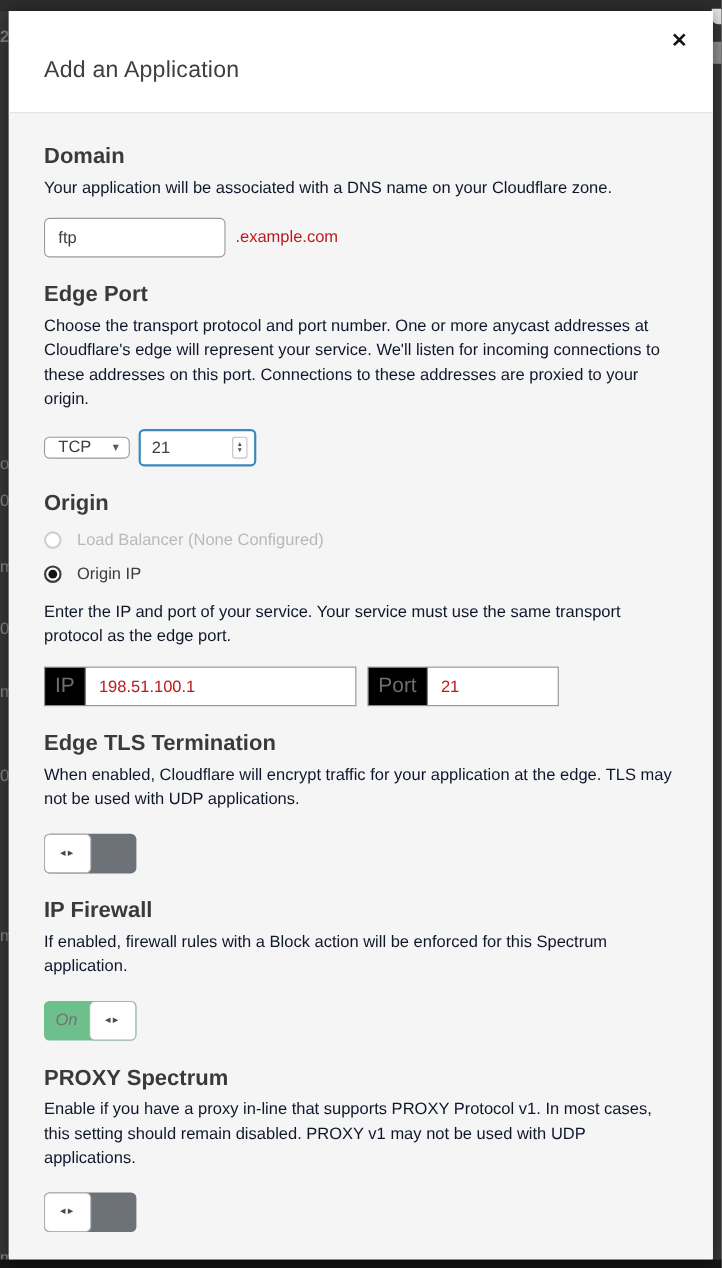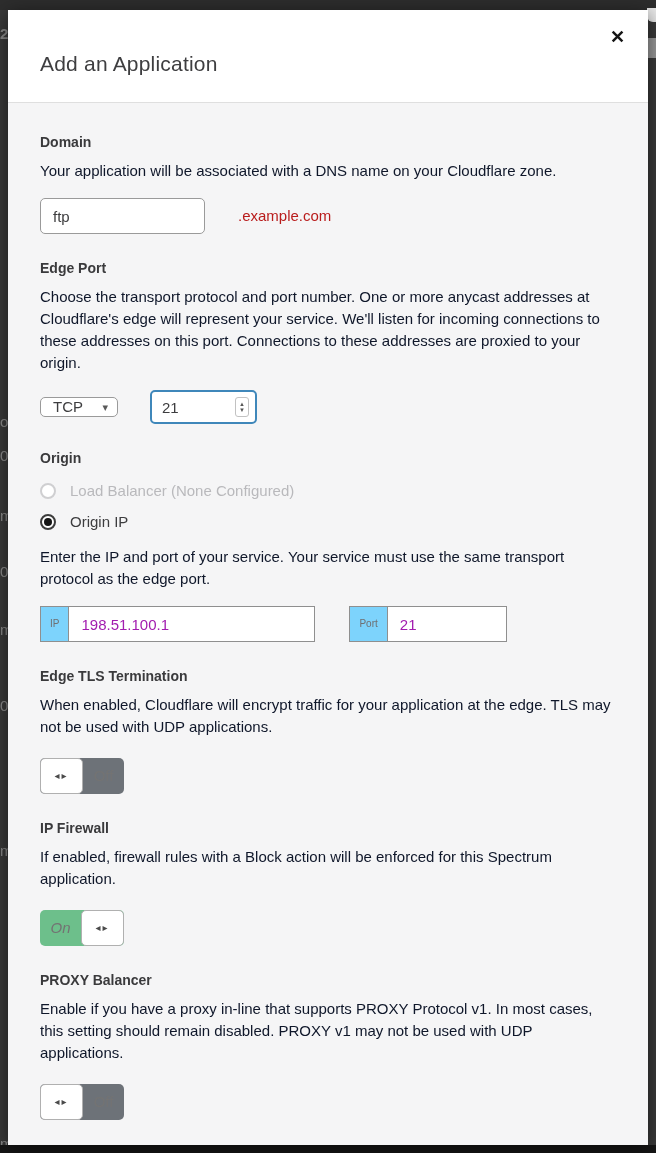--- a/index.html
+++ b/index.html
@@ -37,23 +37,23 @@
     font-size: 18px; font-weight: 700; color: #141414; cursor: pointer; padding: 4px;
     line-height: 1;
   }
   .modal-body {
     height: 1041px; padding: 30px 32px 0; overflow: hidden;
     background: #f5f5f6; font-size: 15px; line-height: 22px;
   }
 
   .section { margin-top: 25px; }
   .section:first-child { margin-top: 0; }
-  .section-label { font-weight: 700; font-size: 14px; color: #3a3a3c; margin: 0; line-height: 19px; }
+  .section-label { font-weight: 700; font-size: 20px; color: #3a3a3c; margin: 0; line-height: 19px; }
   .section-desc { margin: 8px 0 0; color: #0f172a; max-width: 580px; }
-  .control-row { margin-top: 16px; display: flex; align-items: center; gap: 24px; }
+  .control-row { margin-top: 16px; display: flex; align-items: center; }
 
   
   .text-input {
     height: 36px; border: 1px solid #9a9a9a; border-radius: 5px; background: #fff;
     padding: 0 12px; font-size: 15px; color: #3d3d3f; outline: none;
     font-family: "Liberation Sans", sans-serif;
   }
   .domain-input { width: 165px; }
   .suffix { margin-left: 9px; color: #b91c1c; }
 
@@ -92,25 +92,25 @@
   .radio.disabled { border-color: #cfcfd1; }
   .radio-label { margin-left: 14px; }
   .radio-row.disabled .radio-label { color: #b9b9bc; }
 
   
   .input-group {
     display: inline-flex; height: 36px; border: 1px solid #8f8f8f; background: #fff;
     align-items: stretch;
   }
   .input-group .prefix {
-    background: #7dd3fc; border-right: 1px solid #8f8f8f; display: flex; align-items: center;
-    padding: 0 9px; color: #6f6f71; font-size: 10px;
+    background: #000000; border-right: 1px solid #8f8f8f; display: flex; align-items: center;
+    padding: 0 9px; color: #6f6f71; font-size: 19px;
   }
   .input-group input {
-    border: none; outline: none; padding: 0 12px; font-size: 15px; color: #a21caf;
+    border: none; outline: none; padding: 0 12px; font-size: 15px; color: #b91c1c;
     font-family: "Liberation Sans", sans-serif; background: transparent;
   }
   .ip-group input { width: 245px; }
   .port-group { margin-left: 10px; }
   .port-group input { width: 118px; }
 
   
   .toggle { position: relative; width: 84px; height: 36px; margin-top: 20px; cursor: pointer; }
   .toggle .track { position: absolute; inset: 0; border-radius: 5px; }
   .toggle.off .track { background: #6d7278; }
@@ -229,21 +229,21 @@
       <div class="toggle on">
         <span class="track"></span>
         <span class="state-label">On</span>
         <span class="knob">
           <span>◂▸</span>
         </span>
       </div>
     </div>
 
     <div class="section">
-      <p class="section-label">PROXY Balancer</p>
+      <p class="section-label">PROXY Spectrum</p>
       <p class="section-desc">Enable if you have a proxy in-line that supports PROXY Protocol v1. In most cases, this setting should remain disabled. PROXY v1 may not be used with UDP applications.</p>
       <div class="toggle off">
         <span class="track"></span>
         <span class="knob">
           <span>◂▸</span>
         </span>
         <span class="state-label">Off</span>
       </div>
     </div>
 

